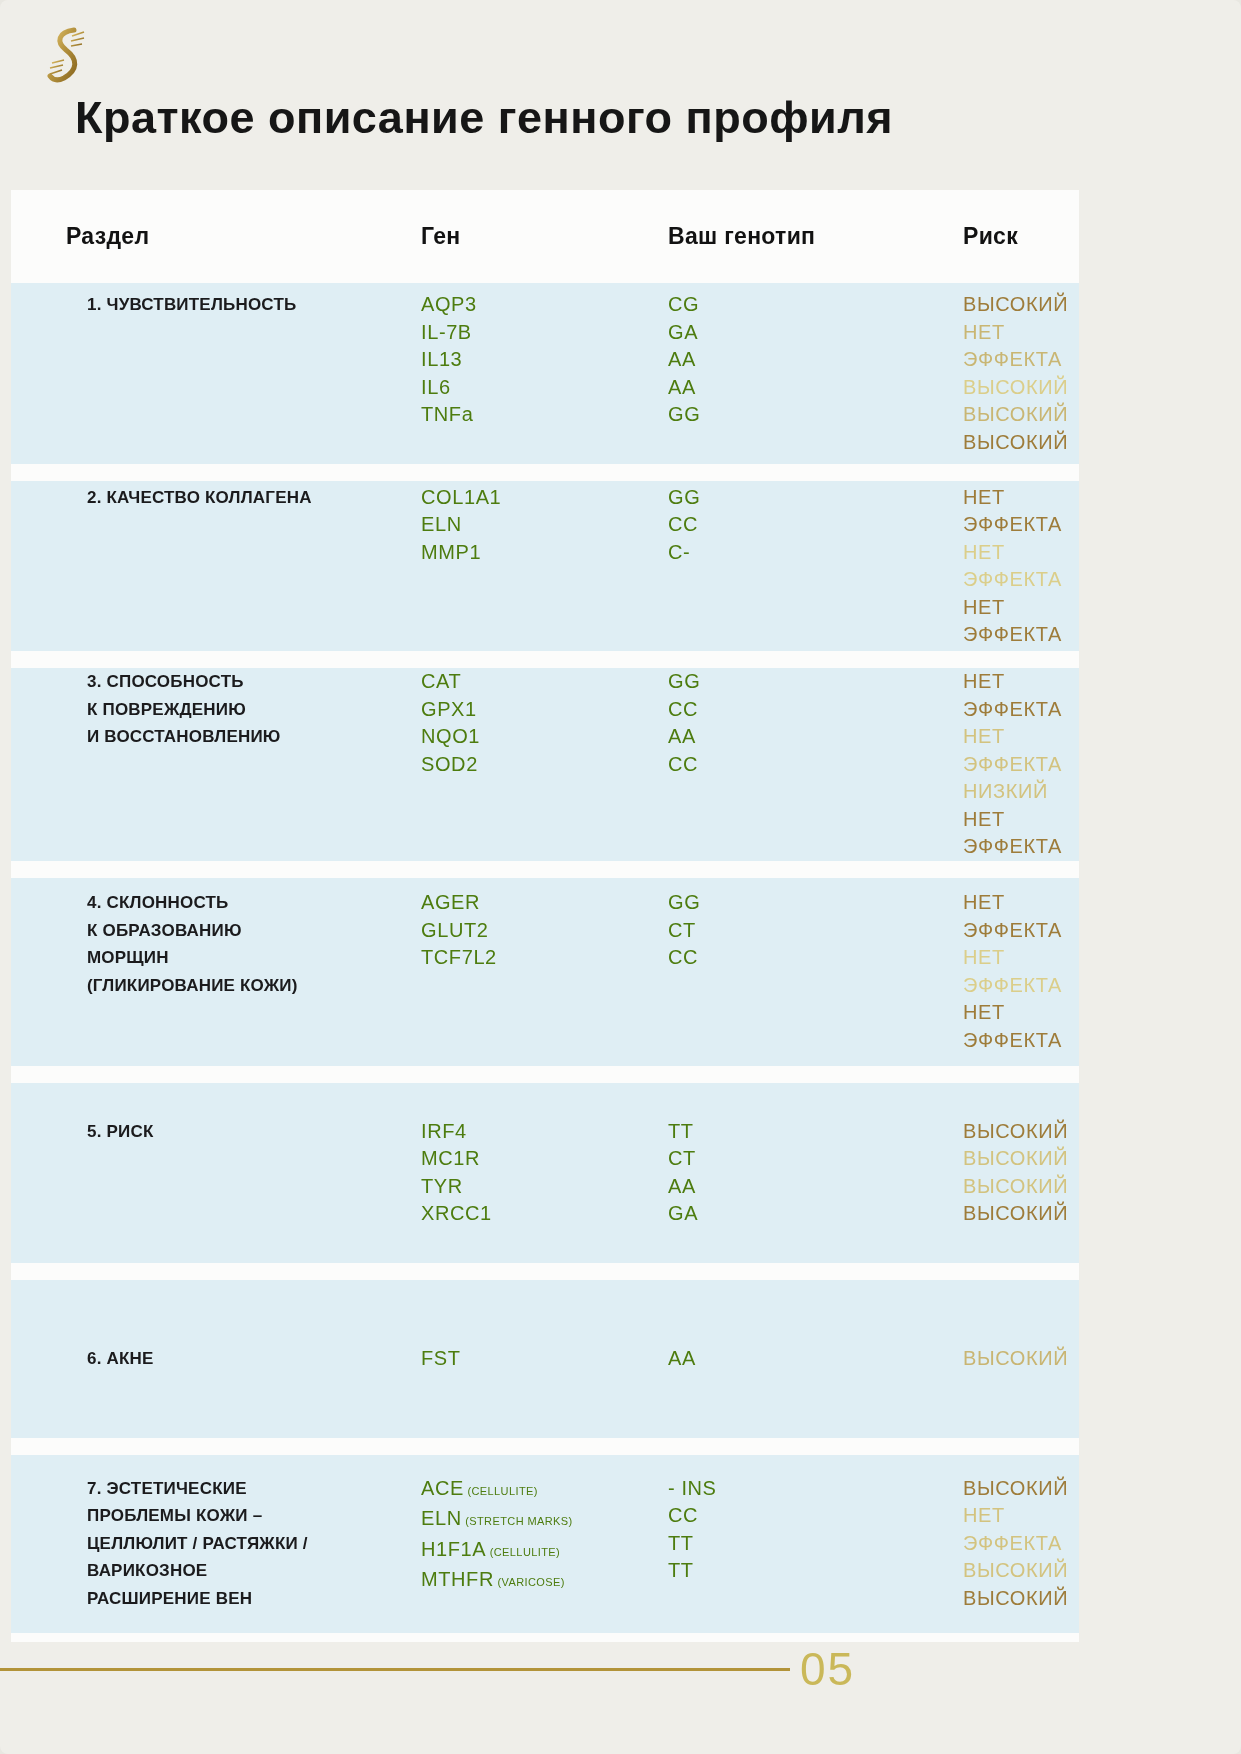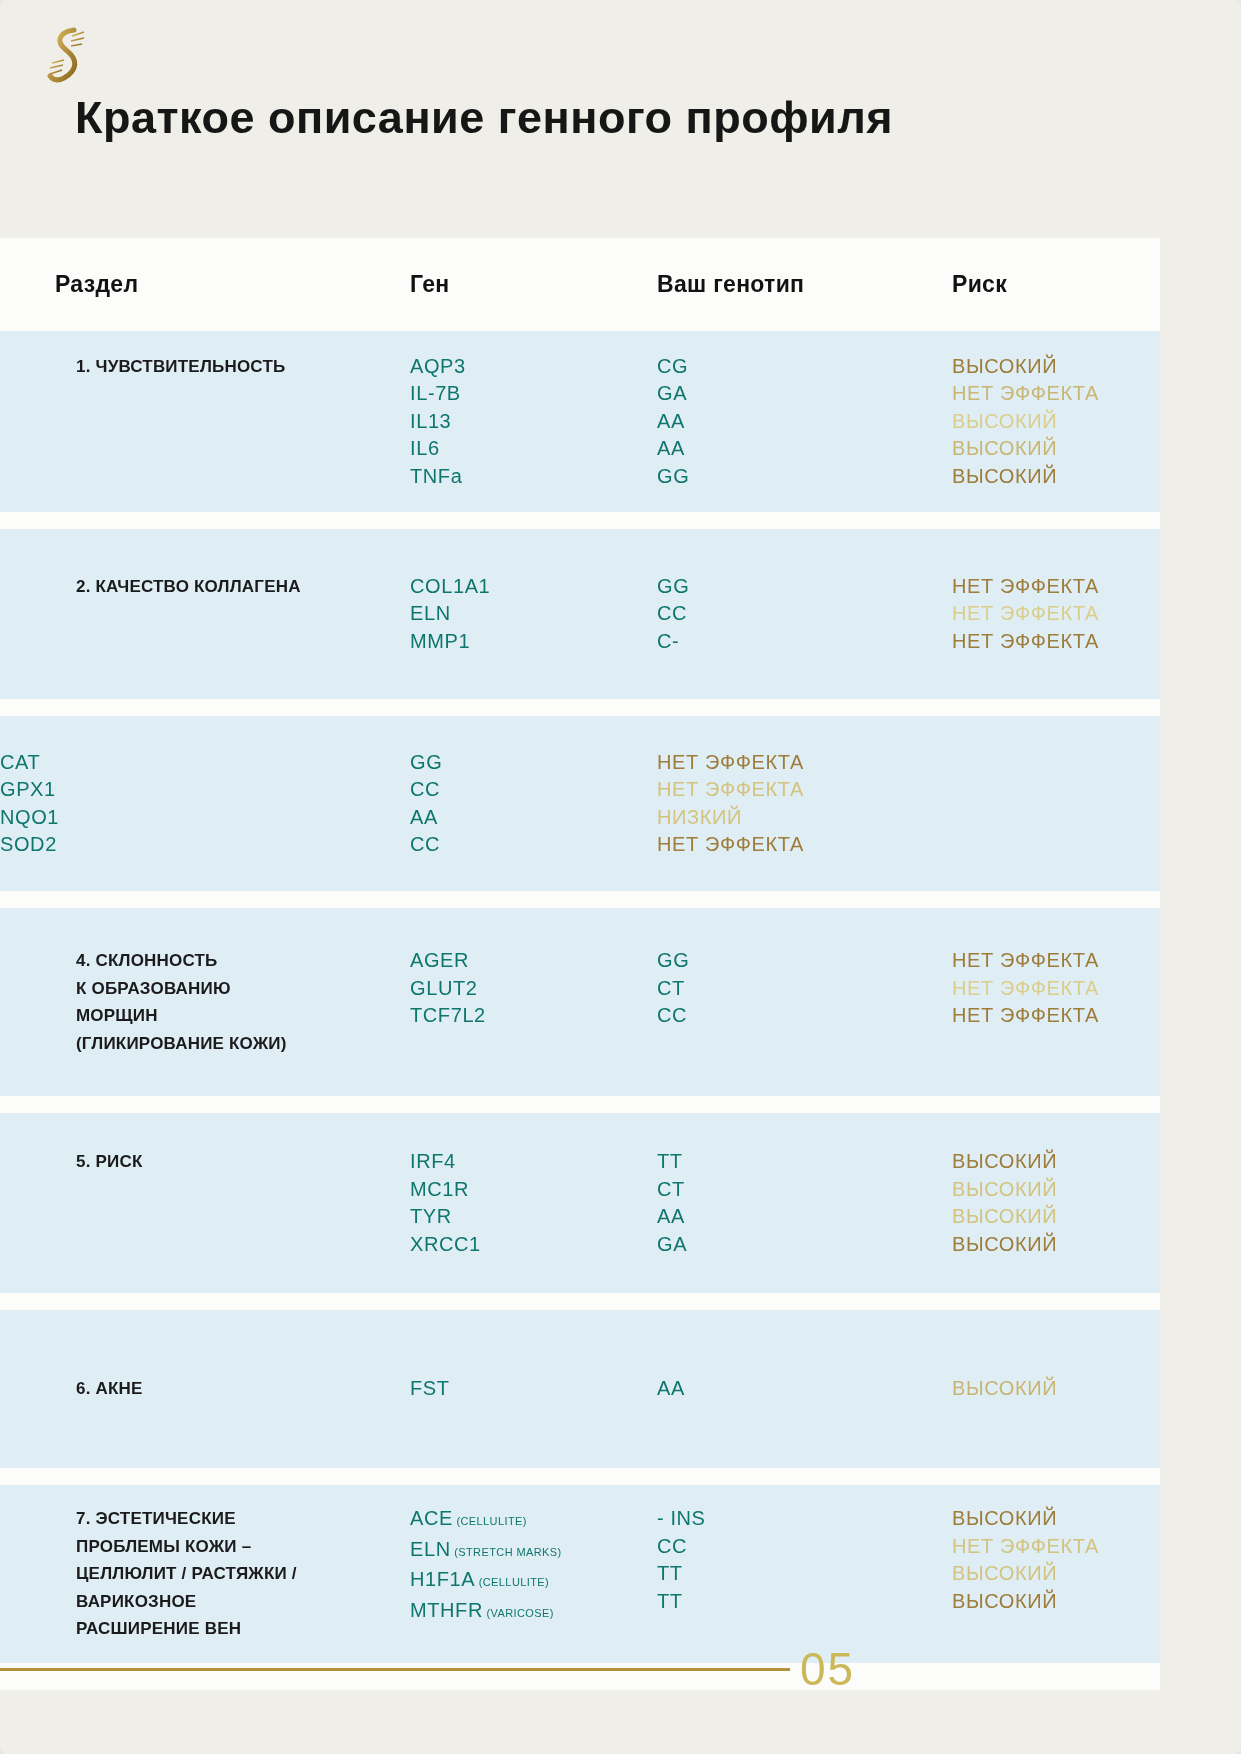--- a/index.html
+++ b/index.html
@@ -10,23 +10,22 @@
     font-family:"Liberation Sans","DejaVu Sans",sans-serif;
     overflow:hidden;
     border-radius:8px;
   }
   .logo{position:absolute;left:44px;top:26px;width:48px;height:62px;}
   .page-title{
     position:absolute;left:75px;top:92px;margin:0;
     font-size:45px;font-weight:800;color:#161616;letter-spacing:.5px;
   }
   .table-area{
-    position:absolute;left:0;top:190px;width:1160px;height:1452px;
+    position:absolute;left:11px;top:190px;width:1068px;height:1452px;
     background:#fcfcfb;
-    margin-top:48px;
   }
   .header-row{
     height:93px;display:grid;
     grid-template-columns:410px 247px 295px auto;
     align-items:center;
   }
   .header-row .hdr{
     font-size:23px;font-weight:700;color:#121212;letter-spacing:.3px;
   }
   .hdr-section{padding-left:55px;}
@@ -48,21 +47,21 @@
   .cell{display:block;}
   .cell-label{padding-left:76px;}
   .label-line{
     font-size:17px;font-weight:700;color:#1b1b1d;
     line-height:27.5px;letter-spacing:.2px;text-transform:uppercase;
   }
   .gene-row,.genotype-row,.risk-row{
     line-height:27.5px;font-size:20px;
   }
   .gene-row,.genotype-row{
-    color:#0f766e;letter-spacing:.6px;font-weight:400;
+    color:#4d7c0f;letter-spacing:.6px;font-weight:400;
   }
   .gene-note{font-size:11px;letter-spacing:.4px;}
   .risk-row{
     font-weight:400;letter-spacing:.6px;
   }
   .footer-line{
     position:absolute;left:0;top:1668px;width:790px;height:3px;
     background:#b29339;
   }
   .page-number{
@@ -145,20 +144,25 @@
       <div class="cell cell-risks">
               <div class="risk-row" style="color: rgb(158, 124, 58);">НЕТ ЭФФЕКТА</div>
               <div class="risk-row" style="color: rgb(219, 206, 138);">НЕТ ЭФФЕКТА</div>
               <div class="risk-row" style="color: rgb(158, 124, 58);">НЕТ ЭФФЕКТА</div>
             </div>
     </div>
   </div>
 
   <div class="section">
     <div class="section-inner">
+      <div class="cell cell-label">
+              <div class="label-line">3. СПОСОБНОСТЬ</div>
+              <div class="label-line">К ПОВРЕЖДЕНИЮ</div>
+              <div class="label-line">И ВОССТАНОВЛЕНИЮ</div>
+            </div>
       <div class="cell cell-genes">
               <div class="gene-row">CAT</div>
               <div class="gene-row">GPX1</div>
               <div class="gene-row">NQO1</div>
               <div class="gene-row">SOD2</div>
             </div>
       <div class="cell cell-genotypes">
               <div class="genotype-row">GG</div>
               <div class="genotype-row">CC</div>
               <div class="genotype-row">AA</div>

